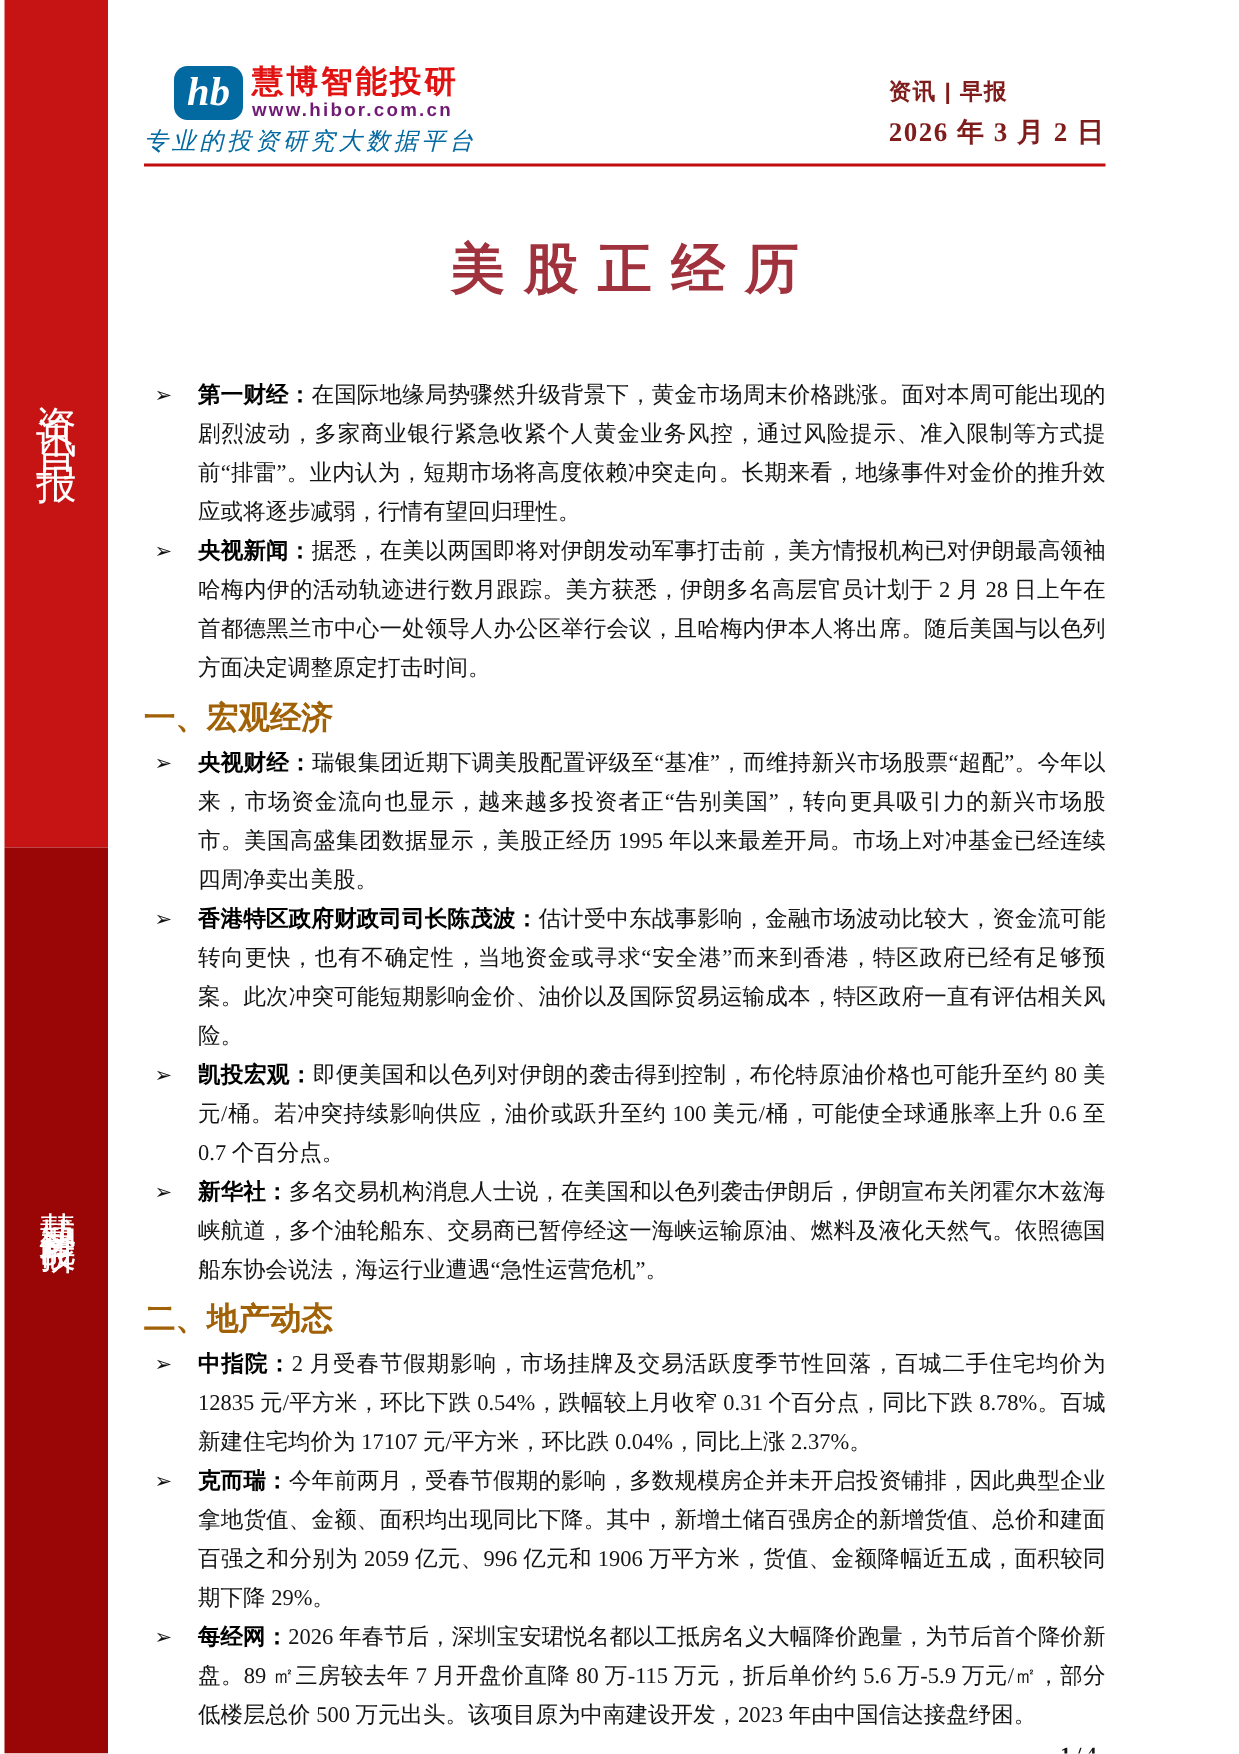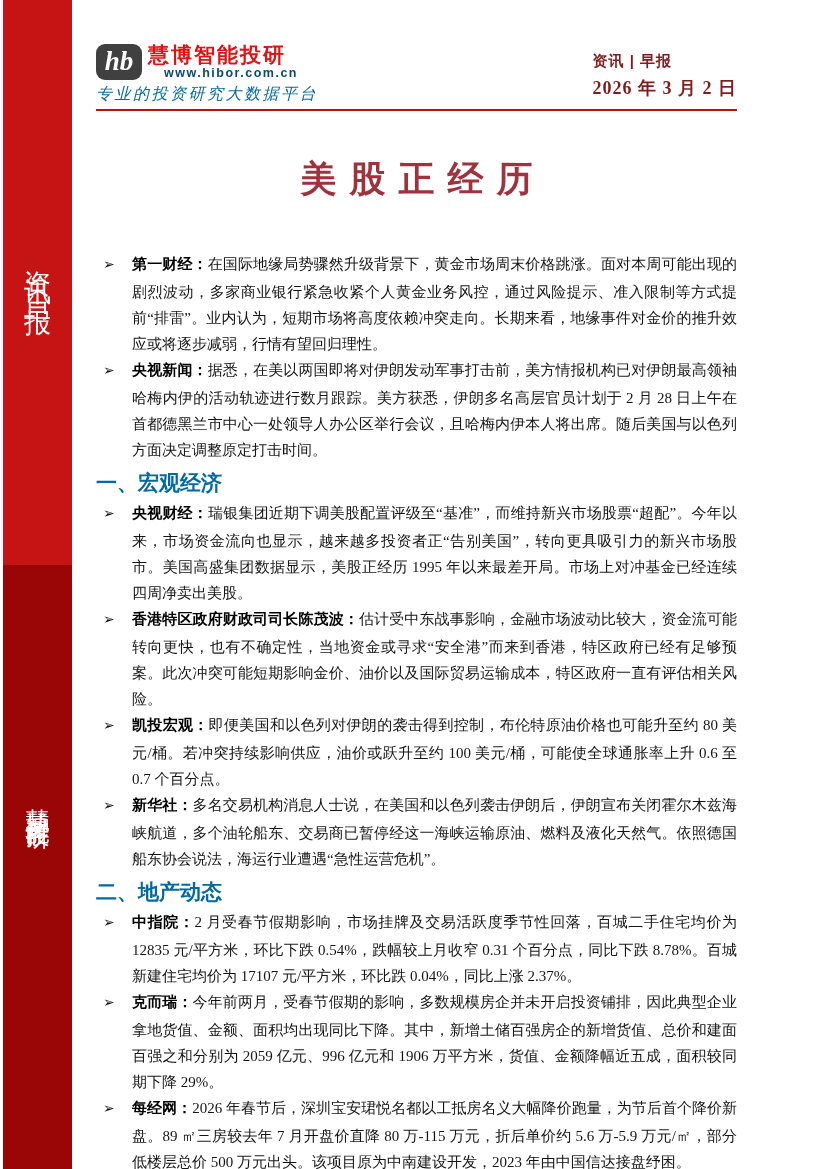--- a/index.html
+++ b/index.html
@@ -20,31 +20,31 @@
   .v-top{top:248px;font-size:27px;letter-spacing:8px;}
   .v-top .gap{display:inline-block;height:16px;}
   .v-bottom{top:224px;font-size:24px;letter-spacing:4px;}
   
   .content{margin-left:96px;width:641px;padding-top:44px;}
   
   .header{display:flex;justify-content:space-between;align-items:flex-start;min-height:58px;}
   .logo{display:flex;flex-direction:column;}
   .logo-row{display:flex;align-items:flex-start;}
   .logo-mark{
-    width:46px;height:36px;background:#404040;border-radius:9px;
+    width:46px;height:36px;background:#0369a1;border-radius:9px;
     color:#fff;font-weight:bold;font-style:italic;font-size:27px;line-height:34px;
-    text-align:center;font-family:"Liberation Serif",serif;flex:none;
+    text-align:center;font-family:"Liberation Serif",serif;flex:none;margin-left:20px;
   }
   .logo-texts{margin-left:6px;display:flex;flex-direction:column;}
   .logo-name{
     color:#e11212;font-weight:bold;font-size:21px;line-height:22px;letter-spacing:2px;
     font-family:"Liberation Sans","DejaVu Sans",sans-serif;
   }
-  .logo-url{color:#0c4a6e;font-weight:bold;font-size:12.5px;line-height:14px;letter-spacing:1.5px;
-    font-family:"Liberation Sans","DejaVu Sans",sans-serif;margin-left:16px;}
+  .logo-url{color:#701a75;font-weight:bold;font-size:12.5px;line-height:14px;letter-spacing:1.5px;
+    font-family:"Liberation Sans","DejaVu Sans",sans-serif;}
   .logo-tagline{color:#0369a1;font-style:italic;font-size:16px;margin-top:4px;letter-spacing:2.5px;}
   .header-right{text-align:left;color:#7f1d1d;font-weight:bold;padding-top:8px;}
   .header-cat{font-size:15px;letter-spacing:1px;
     font-family:"Liberation Sans","DejaVu Sans",sans-serif;}
   .header-date{font-size:18px;margin-top:5px;letter-spacing:1px;}
   .rule{height:2px;background:#c00c0c;margin-top:4px;}
   
   .doc-title{
     text-align:center;color:#9f323c;font-size:36px;line-height:44px;font-weight:bold;
     letter-spacing:13px;text-indent:13px;margin-top:46px;
@@ -54,26 +54,26 @@
   .bullet{display:flex;}
   .marker{
     flex:none;width:36px;box-sizing:border-box;padding-left:7px;
     font-size:14px;line-height:26px;color:#111;
     font-family:"DejaVu Sans",sans-serif;
   }
   .btext{
     flex:1;margin:0;font-size:15px;line-height:26px;text-align:justify;text-justify:inter-character;
   }
   .btext .src{
-    font-family:Liberation Mono, monospace;font-weight:bold;font-size:15px;color:#000;
+    font-family:Liberation Sans, sans-serif;font-weight:bold;font-size:15px;color:#000;
   }
   
   .section-heading{
     font-family:"Liberation Sans","DejaVu Sans",sans-serif;font-weight:bold;
-    font-size:21px;line-height:28px;color:#0369a1;margin:6px 0 3px 0;
+    font-size:21px;line-height:28px;color:#a16207;margin:6px 0 3px 0;
   }
   .section-items{margin-top:2px;}
   
   .footer{margin-top:4px;}
   .page-num{text-align:right;font-weight:bold;font-size:13.5px;line-height:18px;padding-right:6px;}
 </style>
 </head>
 <body>
 
 <div class="sidebar">

